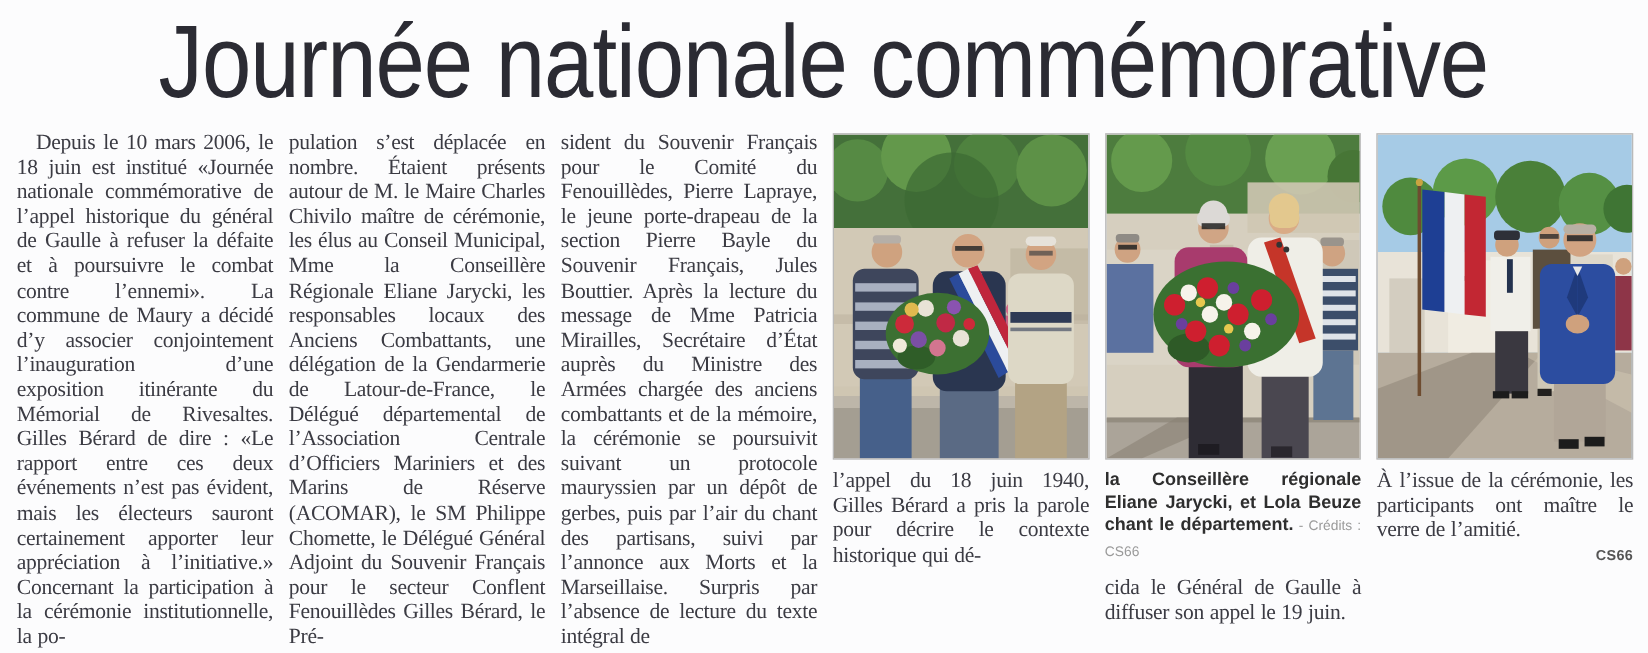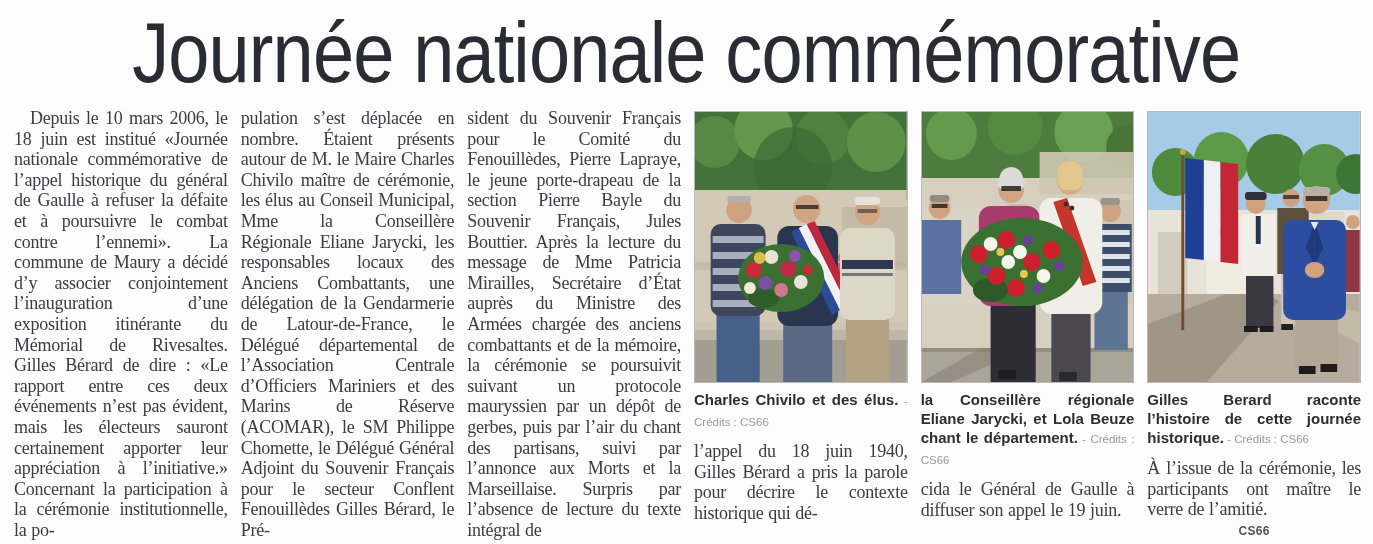--- a/index.html
+++ b/index.html
@@ -31,21 +31,21 @@
   .caption{
     font-family:"Liberation Sans", sans-serif;
     font-size:15px;line-height:19px;color:#2e2e2e;
     text-align:justify;margin:0 0 9px;font-weight:700;
   }
   .caption .credit{
     font-weight:400;font-size:11.5px;color:#9a9a9a;letter-spacing:0;
   }
   .cs-sign{
     font-family:"Liberation Sans", sans-serif;font-size:12px;color:#555;
-    text-align:center;margin-top:4px;font-weight:700;letter-spacing:.3px;
+    text-align:right;margin-top:4px;font-weight:700;letter-spacing:.3px;
   }
 </style>
 </head>
 <body>
 
 <div class="page">
 
   <h1 class="headline"><span class="squeeze">Journée nationale commémorative</span></h1>
 
   <div class="cols">
@@ -112,21 +112,20 @@
 
           <rect x="154" y="205" width="44" height="65" fill="#b3a384"></rect>
           <rect x="148" y="116" width="56" height="92" rx="10" fill="#ddd8c6"></rect>
           <rect x="150" y="148" width="52" height="9" fill="#2e3a55"></rect>
           <rect x="150" y="161" width="52" height="3" fill="#2e3a55" opacity=".6"></rect>
           <circle cx="176" cy="100" r="13" fill="#d2a482"></circle>
           <rect x="163" y="85" width="26" height="8" rx="4" fill="#e6e2da"></rect>
           <rect x="166" y="97" width="20" height="4" fill="#444" opacity=".7"></rect>
         </svg>
       </figure>
-      <p class="caption"><span>Charles Chivilo et des élus.</span><span class="credit"> - Crédits : CS66</span></p>
       <p class="body-text">l’appel du 18 juin 1940, Gilles Bérard a pris la parole pour décrire le contexte historique qui dé-</p>
     </div>
 
     <div>
       <figure class="photo">
 
         <svg viewBox="0 0 216 270" preserveAspectRatio="none">
           <rect width="216" height="270" fill="#d6cfbf"></rect>
           <rect width="216" height="66" fill="#4d7c3e"></rect>
           <circle cx="30" cy="22" r="26" fill="#649a4c"></circle>
@@ -250,19 +249,18 @@
           <path d="M170,110 L179,136 L170,152 Z" fill="#1f3a7c"></path>
           <path d="M166,110 L170,118 L174,110 Z" fill="#e8e8e8"></path>
           <ellipse cx="170" cy="158" rx="10" ry="8" fill="#cfa17d"></ellipse>
           <circle cx="172" cy="88" r="14" fill="#d2a482"></circle>
           <rect x="158" y="75" width="28" height="8" rx="4" fill="#b8b0a4"></rect>
           <rect x="161" y="84" width="22" height="5" fill="#2a2a2a" opacity=".9"></rect>
           <rect x="154" y="254" width="17" height="8" fill="#1c1c1c"></rect>
             <rect x="176" y="252" width="17" height="8" fill="#1c1c1c"></rect>
         </svg>
       </figure>
-      <p class="caption"><span>Gilles Berard raconte l’histoire de cette journée historique.</span><span class="credit"> - Crédits : CS66</span></p>
       <p class="body-text">À l’issue de la cérémonie, les participants ont maître le verre de l’amitié.</p>
       <div class="cs-sign">CS66</div>
     </div>
 
   </div>
 </div>
 
 </body></html>

